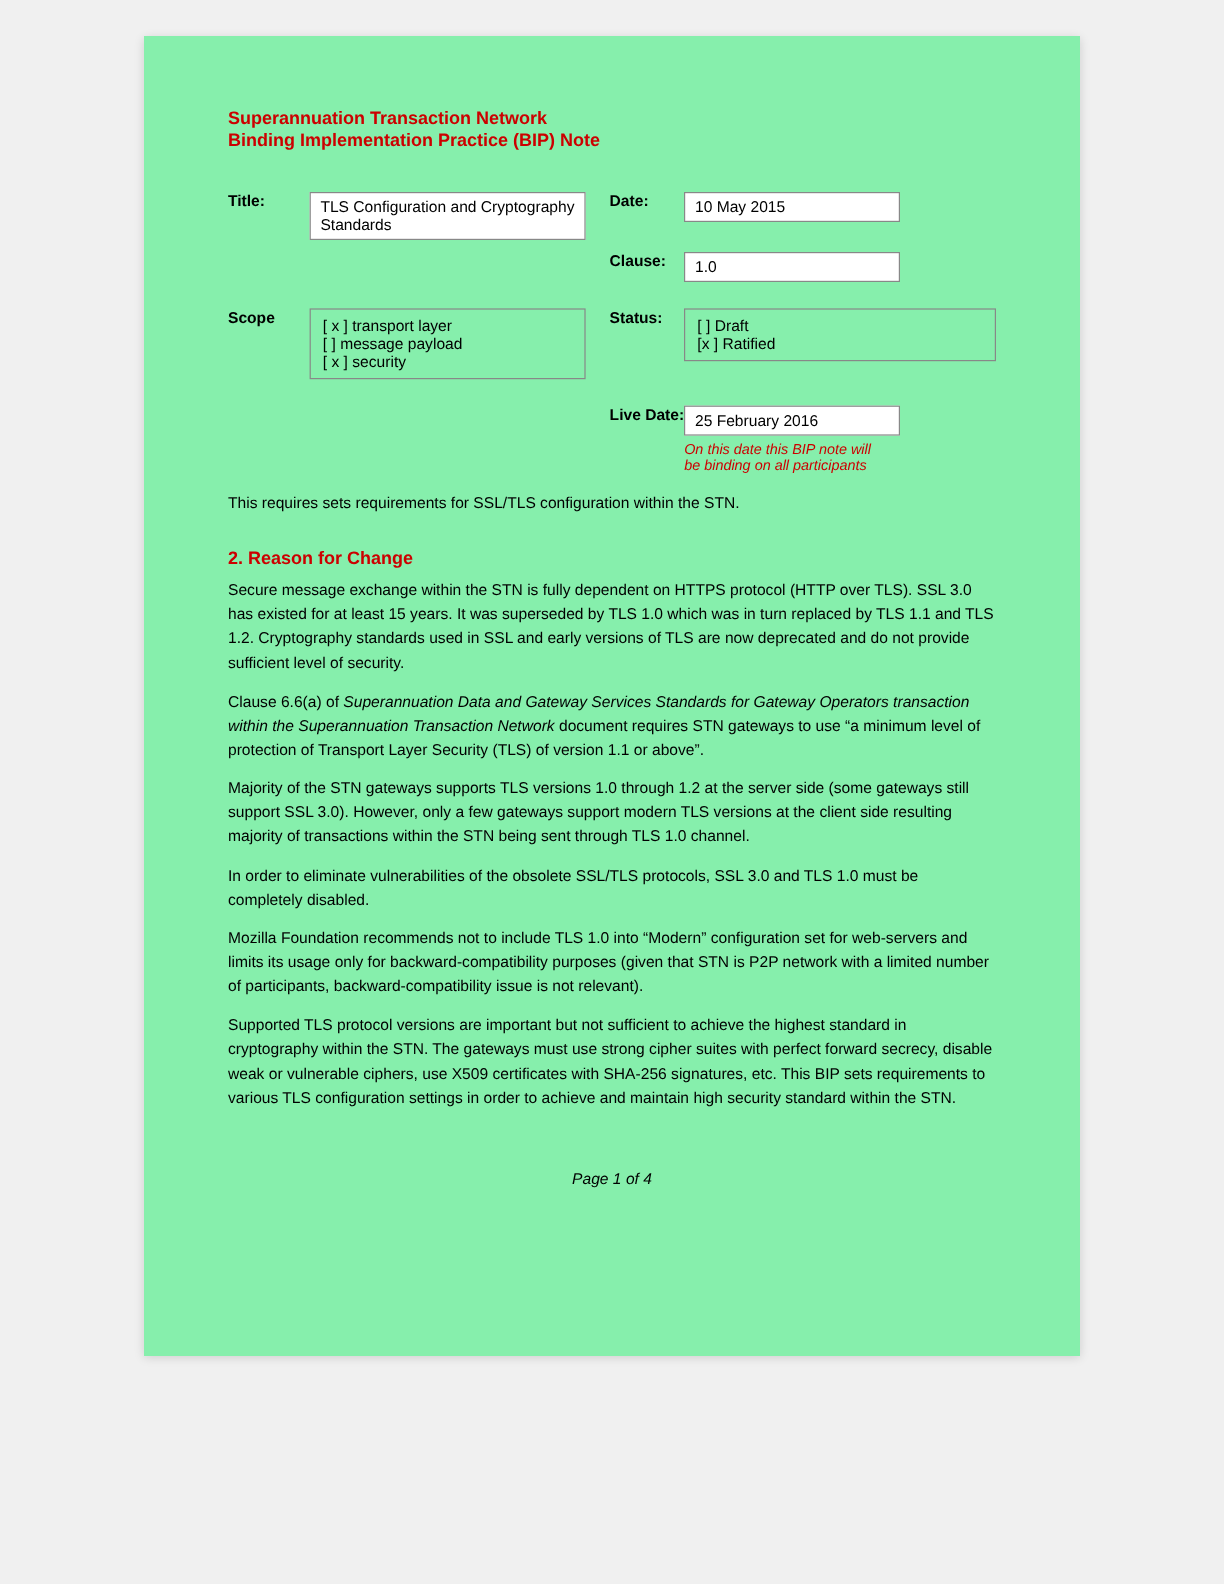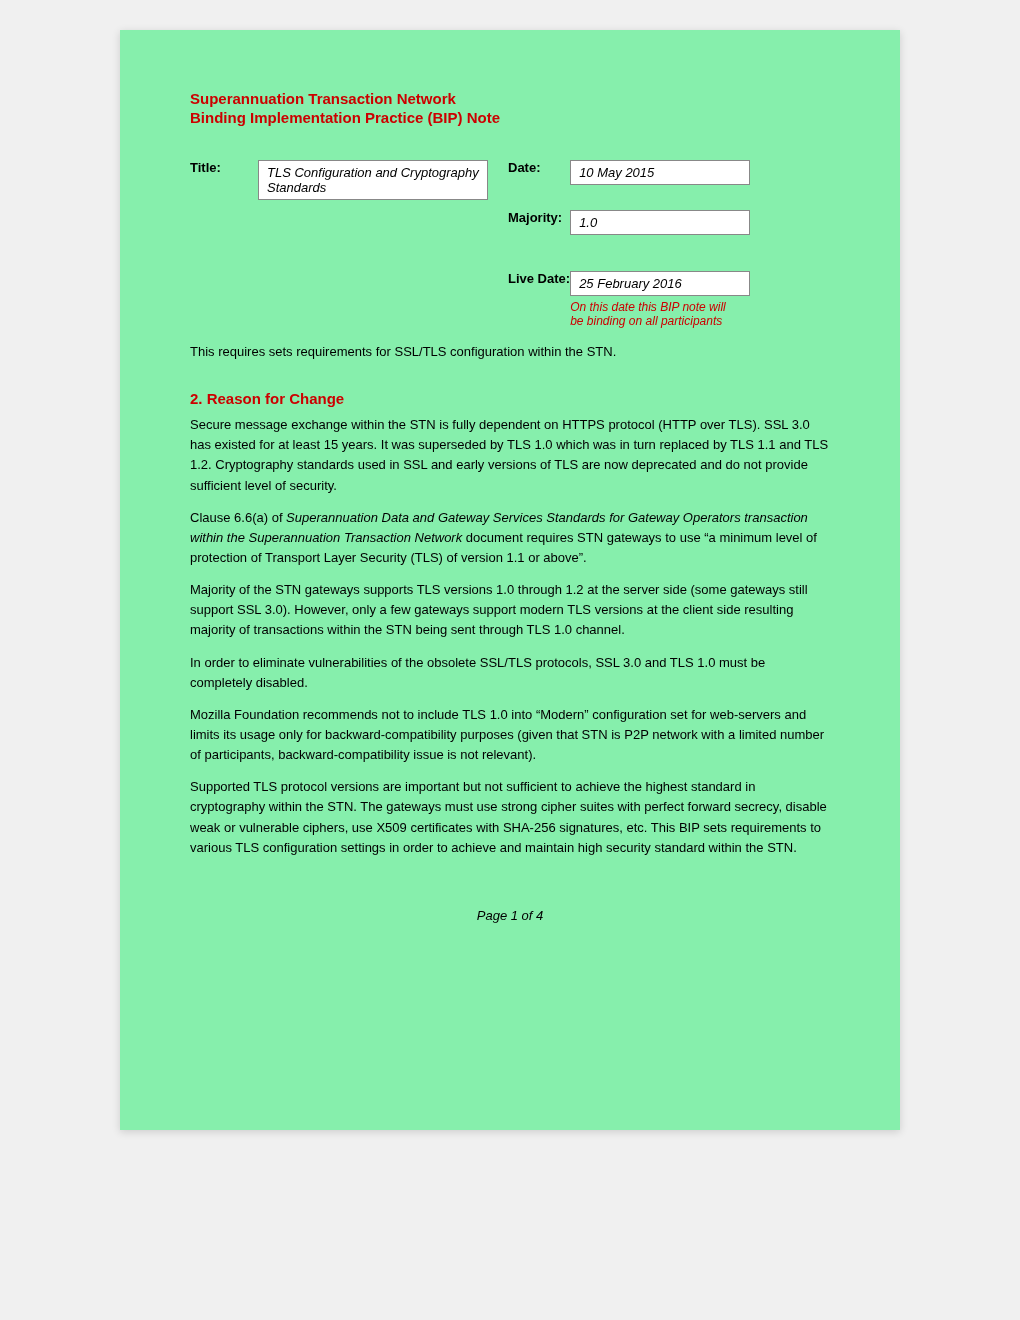--- a/index.html
+++ b/index.html
@@ -47,21 +47,20 @@
       color: #000;
     }
     .meta-box {
       border: 1px solid #888;
       padding: 4px 8px;
       min-width: 180px;
       display: inline-block;
       background: #fff;
       font-size: 13px;
       vertical-align: top;
-      font-style: italic;
     }
     .meta-box-wide {
       min-width: 200px;
     }
     .cell-label {
       font-weight: bold;
       vertical-align: top;
       padding-top: 6px;
       font-size: 13px;
     }
@@ -146,30 +145,48 @@
       <td>
         <div class="meta-box">
           <span>10 May 2015</span>
         </div>
       </td>
     </tr>
     <tr>
       <td></td>
       <td></td>
       <td></td>
-      <td class="cell-label" style="padding-top:6px;">Majority:</td>
+      <td class="cell-label" style="padding-top:6px;">Clause:</td>
       <td style="padding-top:6px;">
         <div class="meta-box">
           <span>1.0</span>
         </div>
       </td>
     </tr>
     <tr style="height:14px;">
           <td colspan="5"></td>
         </tr>
+    <tr>
+      <td class="cell-label" style="padding-top: 4px;">Scope</td>
+      <td>
+        <div class="scope-box">
+          <div>[ x ] transport layer</div>
+          <div>[ ] message payload</div>
+          <div>[ x ] security</div>
+        </div>
+      </td>
+      <td></td>
+      <td class="cell-label" style="padding-top: 4px;">Status:</td>
+      <td>
+        <div class="status-box">
+          <div>[ ] Draft</div>
+          <div>[x ] Ratified</div>
+        </div>
+      </td>
+    </tr>
     <tr style="height:14px;">
           <td colspan="5"></td>
         </tr>
     <tr>
       <td></td>
       <td></td>
       <td></td>
       <td class="cell-label" style="white-space: nowrap; font-size: 13px;">Live Date:</td>
       <td>
         <div class="meta-box">

